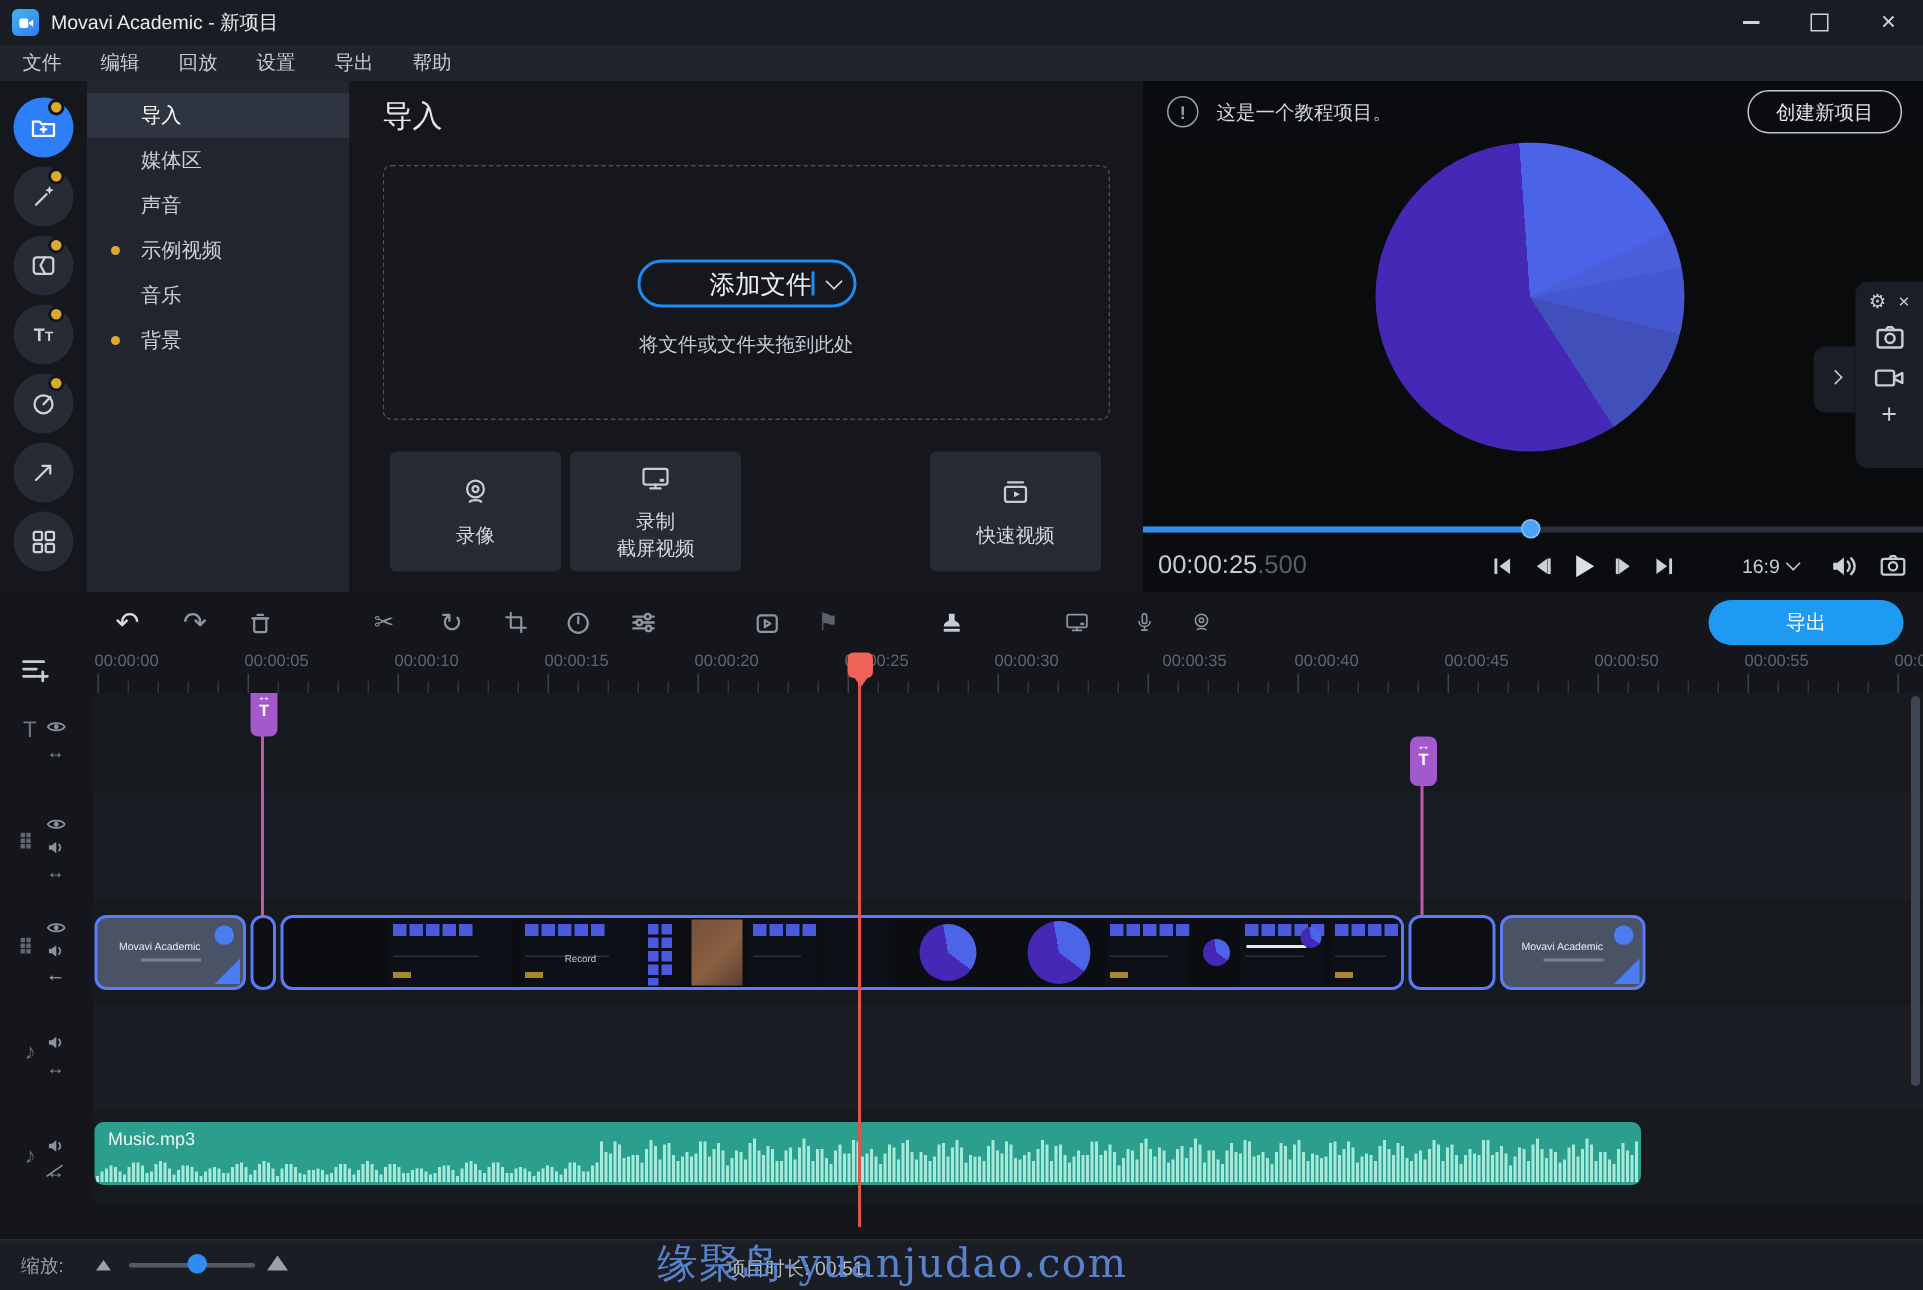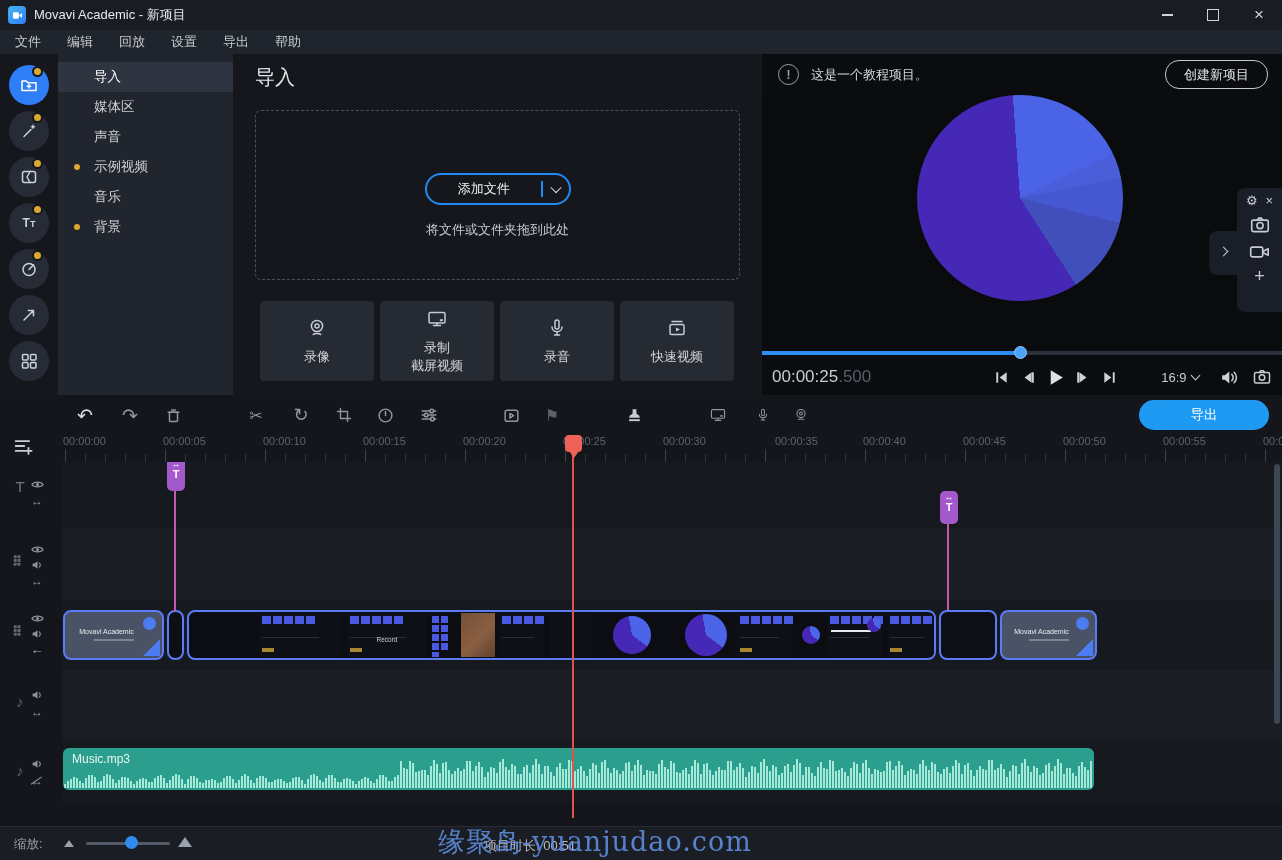--- a/index.html
+++ b/index.html
@@ -28,21 +28,21 @@
   
   #categories{position:absolute;left:58px;top:54px;width:175px;height:341px;background:#21252d;padding-top:8px;box-sizing:border-box;}
   .cat-item{position:relative;height:30px;line-height:30px;padding-left:36px;font-size:13.5px;color:#ccd0d8;}
   .cat-item.active{background:#2e3440;color:#fff;}
   .cat-dot{position:absolute;left:16px;top:12px;width:6px;height:6px;border-radius:50%;background:#dba832;}
   
   #import-panel{position:absolute;left:233px;top:54px;width:529px;height:341px;background:#15171c;}
   #import-title{position:absolute;left:22px;top:10px;font-size:20px;color:#e2e5ea;}
   #dropzone{position:absolute;left:22px;right:22px;top:56px;height:168px;border:1.5px dashed #4b515c;border-radius:6px;}
   #add-files-btn{position:absolute;left:50%;top:62px;transform:translateX(-50%);width:142px;height:28px;border:2px solid #1f8bf2;border-radius:16px;display:flex;align-items:center;}
-  #add-files-label{flex:1;text-align:center;font-size:13px;color:#eef1f4;}
+  #add-files-label{flex:1;text-align:right;font-size:17px;color:#eef1f4;}
   #add-files-split{width:1.5px;height:16px;background:#1f8bf2;}
   #add-files-dd{width:26px;display:flex;align-items:center;justify-content:center;}
   .chev{display:inline-block;width:7px;height:7px;border-right:1.6px solid #dfe3e8;border-bottom:1.6px solid #dfe3e8;transform:rotate(45deg) translate(-1px,-1px);}
   #drop-hint{position:absolute;left:0;right:0;top:110px;text-align:center;font-size:13px;color:#c6cad2;}
   .rec-btn{position:absolute;top:247px;width:114px;height:80px;background:#262a33;border-radius:4px;display:flex;flex-direction:column;align-items:center;justify-content:center;gap:9px;}
   .rec-label{font-size:13px;color:#d4d8de;text-align:center;line-height:1.35;}
   
   #preview{position:absolute;left:762px;top:54px;width:520px;height:341px;background:#0b0c0f;}
   #notice-row{position:absolute;left:0;top:0;width:100%;height:41px;display:flex;align-items:center;}
   #notice-icon{width:19px;height:19px;border-radius:50%;border:1.6px solid #9ba1ab;margin-left:16px;display:flex;align-items:center;justify-content:center;font-size:12px;font-weight:bold;color:#9ba1ab;}
@@ -268,30 +268,20 @@
     </div>
     <div class="rec-btn" style="left:147px;">
       <svg width="22" height="22" viewBox="0 0 22 22">
           <rect class="sc" x="3" y="4.5" width="16" height="10.5" rx="1.5"></rect>
           <path class="sc" d="M11 15v2.5M7.5 17.5h7"></path>
           <rect x="13.8" y="11.2" width="3" height="2" fill="#c6cbd4"></rect>
         </svg>
       <div class="rec-label">
           <div>录制</div>
           <div>截屏视频</div>
-        </div>
-    </div>
-    <div class="rec-btn" style="left:267px;">
-      <svg width="22" height="22" viewBox="0 0 22 22">
-          <rect class="sc" x="9" y="3" width="4" height="9" rx="2"></rect>
-          <path class="sc" d="M6 10c0 6.2 10 6.2 10 0M11 15v3M8.5 18h5"></path>
-        </svg>
-      <div class="rec-label">
-          <div>录音</div>
-          <div></div>
         </div>
     </div>
     <div class="rec-btn" style="left:387px;">
       <svg width="22" height="22" viewBox="0 0 22 22">
           <path class="sc" d="M6 4.5h10"></path>
           <rect class="sc" x="4" y="7.5" width="14" height="10" rx="1.5"></rect>
           <path d="M10 10.5l4 2-4 2z" fill="#c6cbd4"></path>
         </svg>
       <div class="rec-label">
           <div>快速视频</div>

